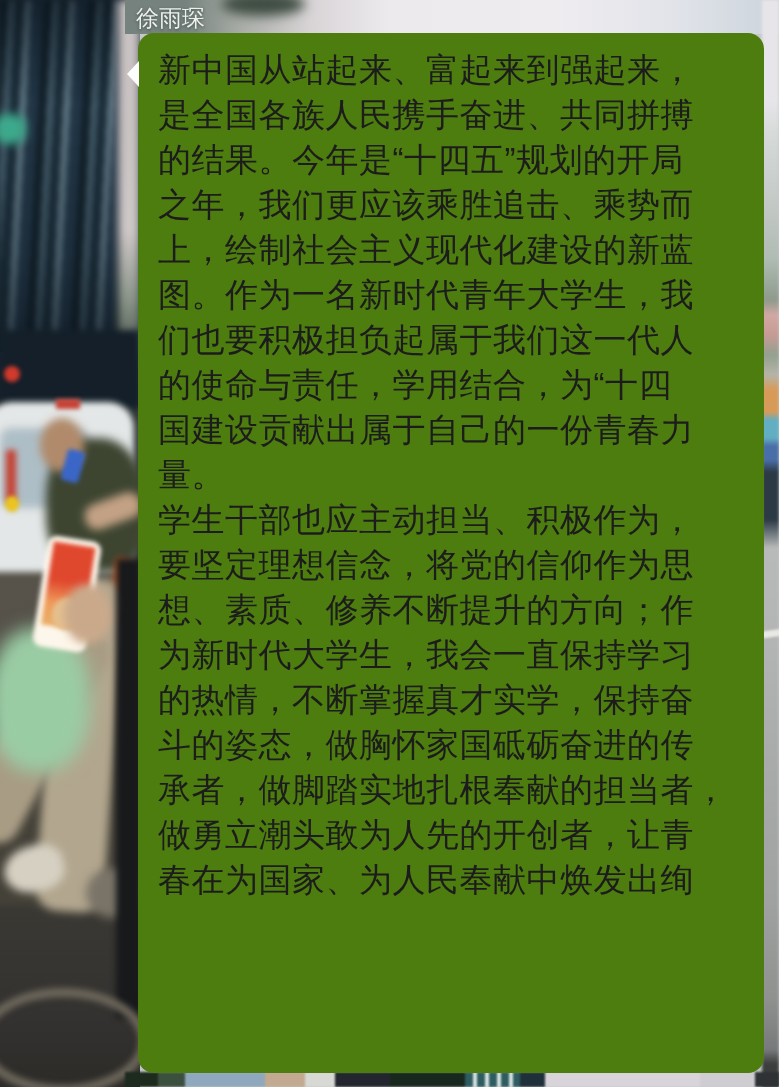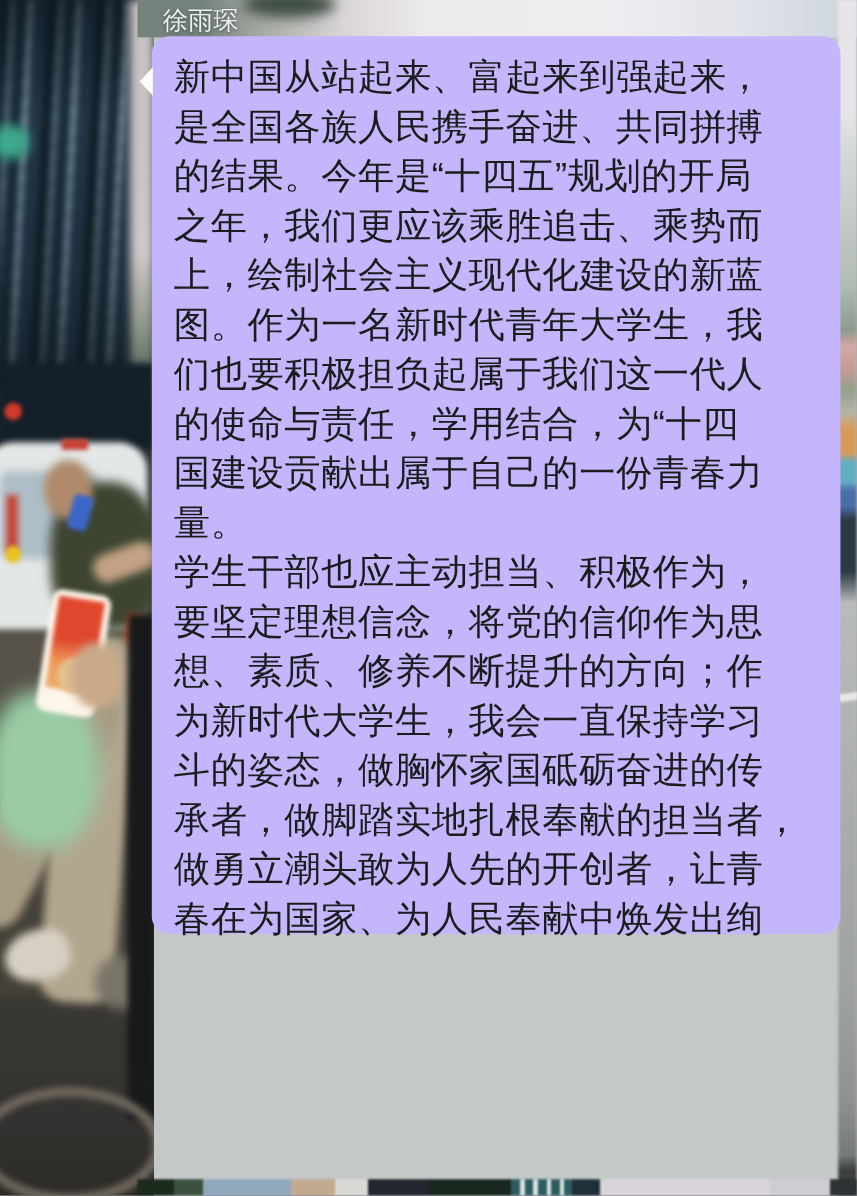--- a/index.html
+++ b/index.html
@@ -72,24 +72,24 @@
   .avatar *{position:absolute;}
   .av-light{left:10px;top:0;width:16px;height:77px;background:#c2d2d4;filter:blur(4px);}
   .tub-yellow{left:8px;top:12px;width:30px;height:62px;background:#e7c33c;border-radius:45% 45% 30% 30%;filter:blur(2px);}
   .tub-red-body{left:40px;top:6px;width:50px;height:70px;background:#c23a42;border-radius:45% 45% 25% 25%;filter:blur(2px);}
   .tub-antenna{left:58px;top:0;width:7px;height:10px;background:#c23a42;filter:blur(1px);}
   .tub-red-face{left:53px;top:12px;width:26px;height:26px;background:#dcb29a;border-radius:50%;filter:blur(1px);}
   .tub-red-mouth{left:60px;top:27px;width:12px;height:8px;background:#5a2a22;border-radius:50%;filter:blur(1px);}
   .av-caption{left:0;right:0;bottom:1px;text-align:center;font-size:11px;color:#f2f2ee;white-space:nowrap;
     text-shadow:0 0 2px rgba(40,24,18,.9),0 1px 2px rgba(30,20,16,.8);}
 
-  .username{position:absolute;left:148px;top:3px;z-index:4;font-size:23px;color:#edf0ee;
+  .username{position:absolute;left:136px;top:3px;z-index:4;font-size:23px;color:#edf0ee;
     text-shadow:0 1px 3px rgba(30,40,36,.6);}
 
-  .bubble{position:absolute;left:138px;top:33px;width:626px;height:816px;background:#c4b5fd;border-radius:16px;
+  .bubble{position:absolute;left:138px;top:33px;width:626px;height:1040px;background:#4d7c0f;border-radius:16px;
     z-index:3;box-sizing:border-box;padding:14px 22px 0 20px;}
   .bubble-tail{position:absolute;left:-11px;top:28px;width:0;height:0;
     border-top:13px solid transparent;border-bottom:13px solid transparent;border-right:12px solid #fdfdfd;}
   .msg-line{font-size:33px;line-height:45px;color:#1c1c1c;letter-spacing:0.5px;white-space:pre;}
 </style>
 </head>
 <body>
 
 <div class="stage">
 
@@ -147,20 +147,21 @@
         <div class="msg-line">上，绘制社会主义现代化建设的新蓝</div>
         <div class="msg-line">图。作为一名新时代青年大学生，我</div>
         <div class="msg-line">们也要积极担负起属于我们这一代人</div>
         <div class="msg-line">的使命与责任，学用结合，为“十四</div>
         <div class="msg-line">国建设贡献出属于自己的一份青春力</div>
         <div class="msg-line">量。</div>
         <div class="msg-line">学生干部也应主动担当、积极作为，</div>
         <div class="msg-line">要坚定理想信念，将党的信仰作为思</div>
         <div class="msg-line">想、素质、修养不断提升的方向；作</div>
         <div class="msg-line">为新时代大学生，我会一直保持学习</div>
+        <div class="msg-line">的热情，不断掌握真才实学，保持奋</div>
         <div class="msg-line">斗的姿态，做胸怀家国砥砺奋进的传</div>
         <div class="msg-line">承者，做脚踏实地扎根奉献的担当者，</div>
         <div class="msg-line">做勇立潮头敢为人先的开创者，让青</div>
         <div class="msg-line">春在为国家、为人民奉献中焕发出绚</div>
       </div>
   </div>
 
 </div>
 
 </body></html>

